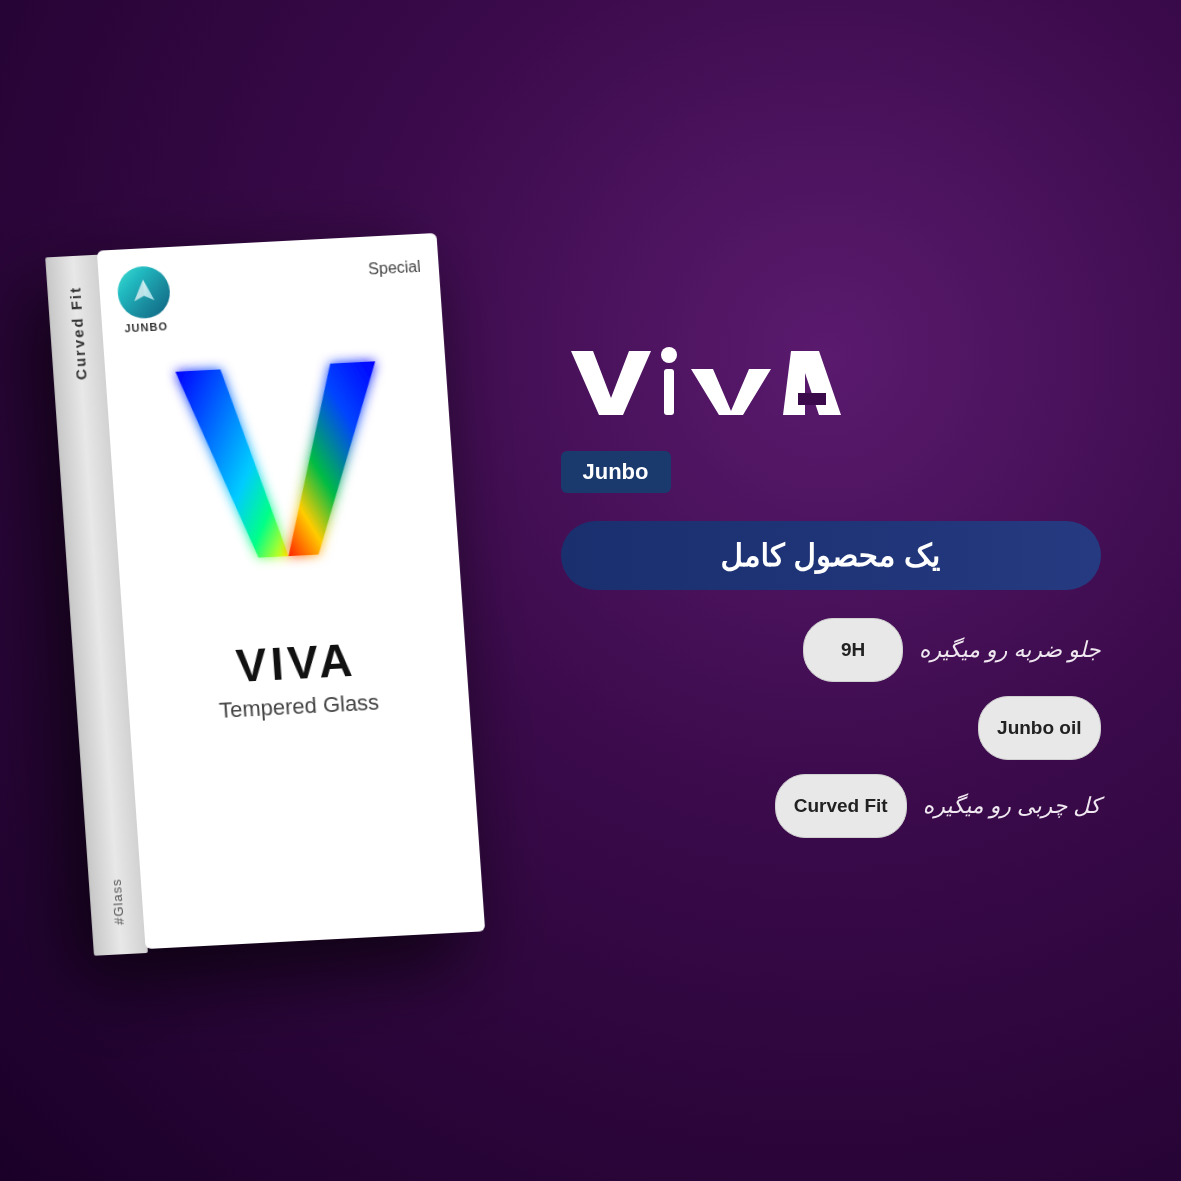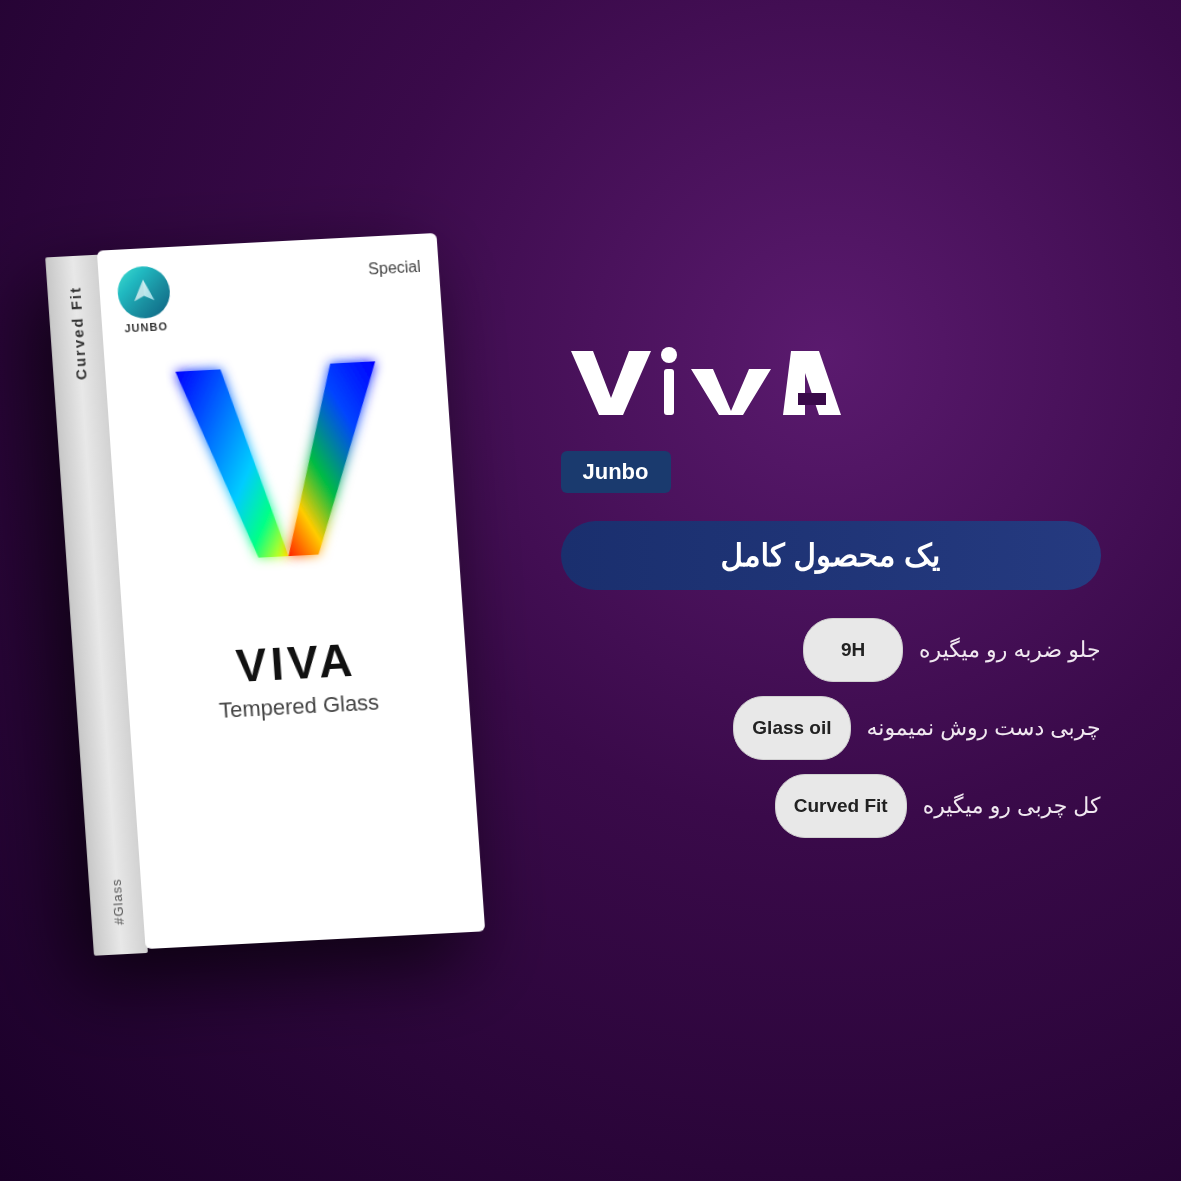--- a/index.html
+++ b/index.html
@@ -244,20 +244,21 @@
       border: 1px solid #d0d0d0;
       flex-shrink: 0;
     }
 
     .feature-desc {
       font-size: 22px;
       color: #f0e8f0;
       direction: rtl;
       text-align: right;
       font-family: 'Segoe UI', Tahoma, Arial, sans-serif;
+      font-style: italic;
     }
 
     
     .box-glow {
       position: absolute;
       width: 300px;
       height: 500px;
       background: radial-gradient(ellipse, rgba(100,50,200,0.3) 0%, transparent 70%);
       top: 50%;
       left: 50%;
@@ -363,22 +364,21 @@
     <div class="full-product-btn">یک محصول کامل</div>
 
     <div class="features-list">
 
       <div class="feature-row">
         <span class="feature-desc">جلو ضربه رو میگیره</span>
         <span class="feature-badge">9H</span>
       </div>
 
       <div class="feature-row">
-        <span class="feature-desc">چربی دست روش نمیمونه</span>
-        <span class="feature-badge">Glass oil</span>
+        <span class="feature-badge">Junbo oil</span>
       </div>
 
       <div class="feature-row">
         <span class="feature-desc">کل چربی رو میگیره</span>
         <span class="feature-badge">Curved Fit</span>
       </div>
 
     </div>
   </div>
 

